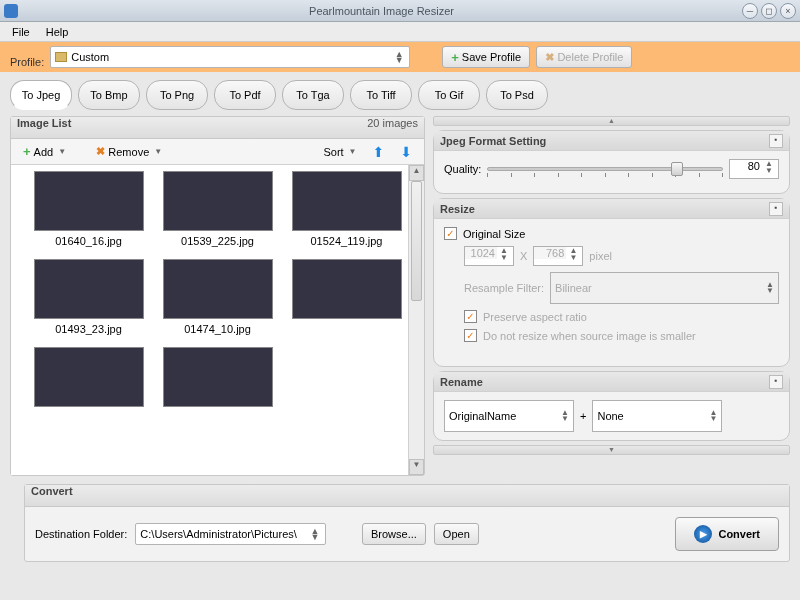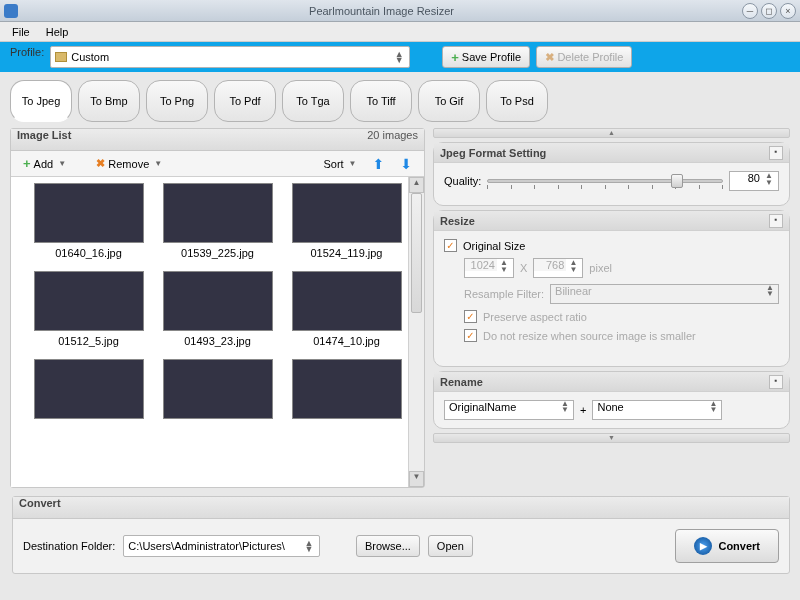--- a/index.html
+++ b/index.html
@@ -3,32 +3,32 @@
 <meta charset="utf-8">
 <style>
 * { box-sizing: border-box; margin: 0; padding: 0; font-family: Tahoma, Arial, sans-serif; font-size: 11px; }
 body { background: #e8e8e8; width: 800px; height: 600px; overflow: hidden; }
 .titlebar { height: 22px; background: linear-gradient(#dfe5ec, #c5cfda); display: flex; align-items: center; padding: 0 4px; border-bottom: 1px solid #a0a8b0; }
 .titlebar .app-icon { width: 14px; height: 14px; background: #3a7bc8; border-radius: 3px; margin-right: 6px; display: inline-block; }
 .titlebar .title { flex: 1; text-align: center; color: #4a5560; font-weight: normal; }
 .win-btn { width: 16px; height: 16px; border: 1px solid #8a96a4; border-radius: 50%; background: linear-gradient(#f5f8fb, #dde4ec); margin-left: 3px; display: flex; align-items: center; justify-content: center; font-size: 9px; color: #555; cursor: pointer; }
 .menubar { height: 20px; background: #ececec; border-bottom: 1px solid #ccc; display: flex; align-items: center; padding: 0 4px; }
 .menubar span { padding: 2px 8px; cursor: pointer; }
-.profile-row { height: 30px; background: #0ea5e9; display: flex; align-items: flex-start; padding: 4px 10px; gap: 6px; }
+.profile-row { height: 30px; background: #fdba74; display: flex; align-items: flex-end; padding: 4px 10px; gap: 6px; }
 .label { color: #333; }
 .combo { flex: 1; max-width: 360px; height: 22px; background: #fff; border: 1px solid #b4b4b4; border-radius: 2px; display: flex; align-items: center; padding: 0 4px; }
 .combo .folder-icon { width: 12px; height: 10px; background: #d9b96a; border: 1px solid #b08f3a; margin-right: 4px; }
 .combo .val { flex: 1; }
 .combo .arrows { width: 12px; text-align: center; color: #666; font-size: 9px; line-height: 6px; }
 .btn { height: 22px; padding: 0 8px; background: linear-gradient(#fafafa, #e2e2e2); border: 1px solid #b0b0b0; border-radius: 3px; display: inline-flex; align-items: center; gap: 3px; cursor: pointer; }
 .btn.disabled { color: #aaa; cursor: default; }
 .plus-ic { color: #4caf50; font-weight: bold; font-size: 13px; }
 .x-ic { color: #e67e22; font-weight: bold; font-size: 11px; }
 .tabs { display: flex; gap: 6px; padding: 8px 10px 0 10px; }
-.tab { min-width: 62px; height: 42px; background: linear-gradient(#f8f8f8, #e5e5e5); border: 1px solid #b4b4b4; border-radius: 14px; display: flex; align-items: center; justify-content: center; cursor: pointer; }
+.tab { min-width: 62px; height: 30px; background: linear-gradient(#f8f8f8, #e5e5e5); border: 1px solid #b4b4b4; border-radius: 14px; display: flex; align-items: center; justify-content: center; cursor: pointer; }
 .tab.active { background: #fff; border-bottom: 1px solid #fff; }
 .main { display: flex; padding: 6px 10px 4px 10px; gap: 8px; height: 370px; }
 .panel { background: #f2f2f2; border: 1px solid #c8c8c8; border-radius: 3px; }
 .left { width: 415px; display: flex; flex-direction: column; }
 .panel-hdr { height: 22px; background: linear-gradient(#ececec, #dcdcdc); border-bottom: 1px solid #c8c8c8; display: flex; align-items: flex-start; padding: 0 6px; font-weight: bold; color: #444; }
 .panel-hdr .spacer { flex: 1; }
 .panel-hdr .count { font-weight: normal; color: #555; margin-left: 40px; }
 .toolbar { height: 26px; display: flex; align-items: center; padding: 0 6px; gap: 4px; border-bottom: 1px solid #d0d0d0; background: #f5f5f5; }
 .tbtn { padding: 2px 6px; display: inline-flex; align-items: center; gap: 3px; cursor: pointer; border-radius: 2px; }
 .arrow-down { font-size: 8px; color: #666; margin-left: 2px; }
@@ -65,25 +65,25 @@
 .slider .ticks i { width: 1px; height: 4px; background: #888; }
 .slider .knob { position: absolute; top: 2px; left: 78%; width: 12px; height: 14px; background: linear-gradient(#f8f8f8, #d0d0d0); border: 1px solid #999; border-radius: 2px; }
 .spin { width: 50px; height: 20px; background: #fff; border: 1px solid #b0b0b0; display: flex; align-items: flex-start; }
 .spin input { width: 32px; border: none; text-align: right; padding-right: 2px; font-size: 11px; }
 .spin .sp-ar { width: 14px; font-size: 8px; line-height: 7px; text-align: center; color: #666; }
 .spin.disabled input { color: #aaa; background: #f5f5f5; }
 .chk { width: 13px; height: 13px; border: 1px solid #888; background: #fff; display: inline-flex; align-items: center; justify-content: center; font-size: 10px; color: #e67e22; }
 .chk.checked::before { content: "✓"; }
 .small-label { color: #555; }
 .disabled-text { color: #aaa; }
-.sel { height: 20px; background: #fff; border: 1px solid #b0b0b0; display: flex; padding: 0 4px; }
+.sel { height: 32px; background: #fff; border: 1px solid #b0b0b0; display: flex; align-items: center; padding: 0 4px; }
 .sel .val { flex: 1; }
 .sel .ar { font-size: 8px; color: #666; line-height: 6px; }
 .sel.disabled { background: #f0f0f0; color: #aaa; }
-.convert-panel { margin: 4px 10px 8px 12px; }
+.convert-panel { margin: 4px 10px 8px 24px; }
 .convert-body { padding: 10px; display: flex; align-items: center; gap: 8px; }
 .dest-combo { flex: 1; max-width: 390px; gap: 8px; }
 .big-btn { height: 34px; padding: 0 18px; background: linear-gradient(#fafafa, #dcdcdc); border: 1px solid #a0a0a0; border-radius: 4px; display: inline-flex; align-items: center; gap: 6px; font-size: 14px; font-weight: bold; cursor: pointer; }
 .play-ic { width: 18px; height: 18px; border-radius: 50%; background: radial-gradient(#4aa0f0, #0a4a90); display: inline-flex; align-items: center; justify-content: center; color: #fff; font-size: 9px; }
 </style>
 </head>
 <body>
 
 <div class="titlebar">
   <span class="app-icon"></span>
@@ -164,24 +164,20 @@
             <div class="img th1"></div>
             <div class="name">01640_16.jpg</div>
           </div>
         <div class="thumb">
             <div class="img th2"></div>
             <div class="name">01539_225.jpg</div>
           </div>
         <div class="thumb">
             <div class="img th3"></div>
             <div class="name">01524_119.jpg</div>
-          </div>
-        <div class="thumb">
-            <div class="img th4"></div>
-            <div class="name">01512_5.jpg</div>
           </div>
         <div class="thumb">
             <div class="img th5"></div>
             <div class="name">01493_23.jpg</div>
           </div>
         <div class="thumb">
             <div class="img th6"></div>
             <div class="name">01474_10.jpg</div>
           </div>
         <div class="thumb">

